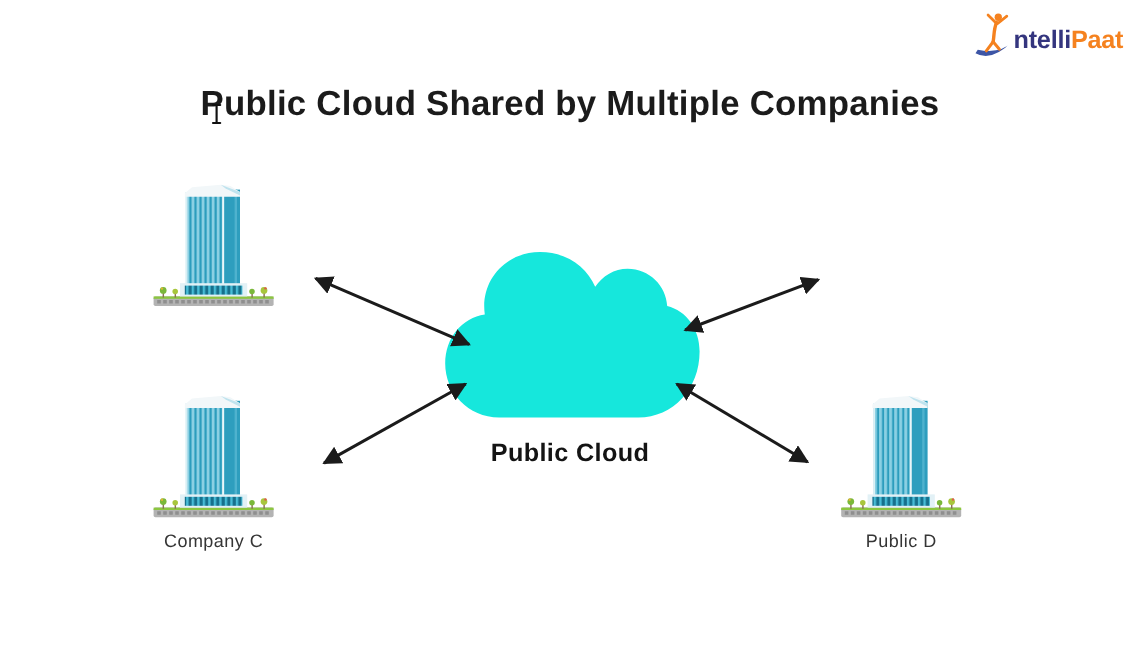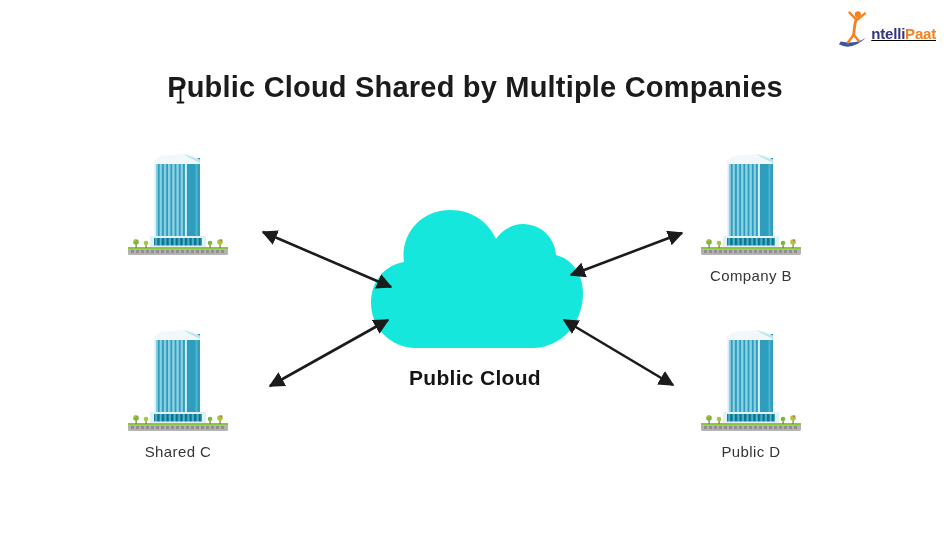--- a/index.html
+++ b/index.html
@@ -15,21 +15,21 @@
   
   .logo {
     position: absolute;
     top: 8px;
     right: 14px;
     display: flex;
     align-items: flex-end;
     height: 46px;
   }
   .logo-icon { width: 38px; height: 46px; margin-right: -4px; }
-  .logo-text { font-size: 15px; font-weight: 700; letter-spacing: -0.2px; line-height: 40px; text-decoration: underline; }
+  .logo-text { font-size: 21px; font-weight: 700; letter-spacing: -0.2px; line-height: 40px; }
   .logo-navy { color: #34357E; }
   .logo-orange { color: #F5821F; }
 
   
   .title {
     position: absolute;
     top: 71px;
     left: 0;
     width: 100%;
     text-align: center;
@@ -164,32 +164,26 @@
 
   <div class="cloud-label">Public Cloud</div>
 
   <div class="company pos-tl">
     <svg class="building" viewBox="0 0 104 106">
         <use href="#bldg"></use>
       </svg>
     <div class="company-label"></div>
   </div>
 
-  <div class="company pos-tr">
-    <svg class="building" viewBox="0 0 104 106">
-        <use href="#bldg"></use>
-      </svg>
-    <div class="company-label">Company B</div>
-  </div>
 
   <div class="company pos-bl">
     <svg class="building" viewBox="0 0 104 106">
         <use href="#bldg"></use>
       </svg>
-    <div class="company-label">Shared C</div>
+    <div class="company-label">Company C</div>
   </div>
 
   <div class="company pos-br">
     <svg class="building" viewBox="0 0 104 106">
         <use href="#bldg"></use>
       </svg>
     <div class="company-label">Public D</div>
   </div>
 
 </div>

